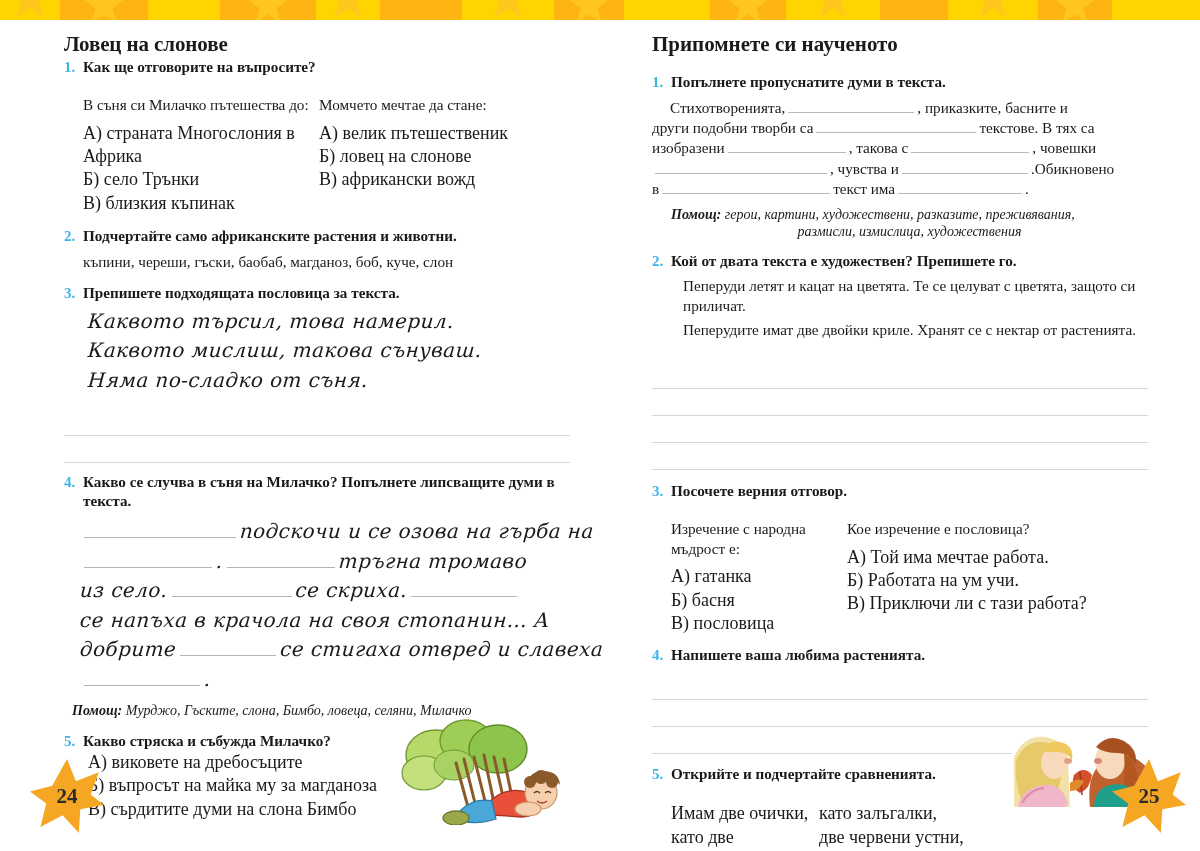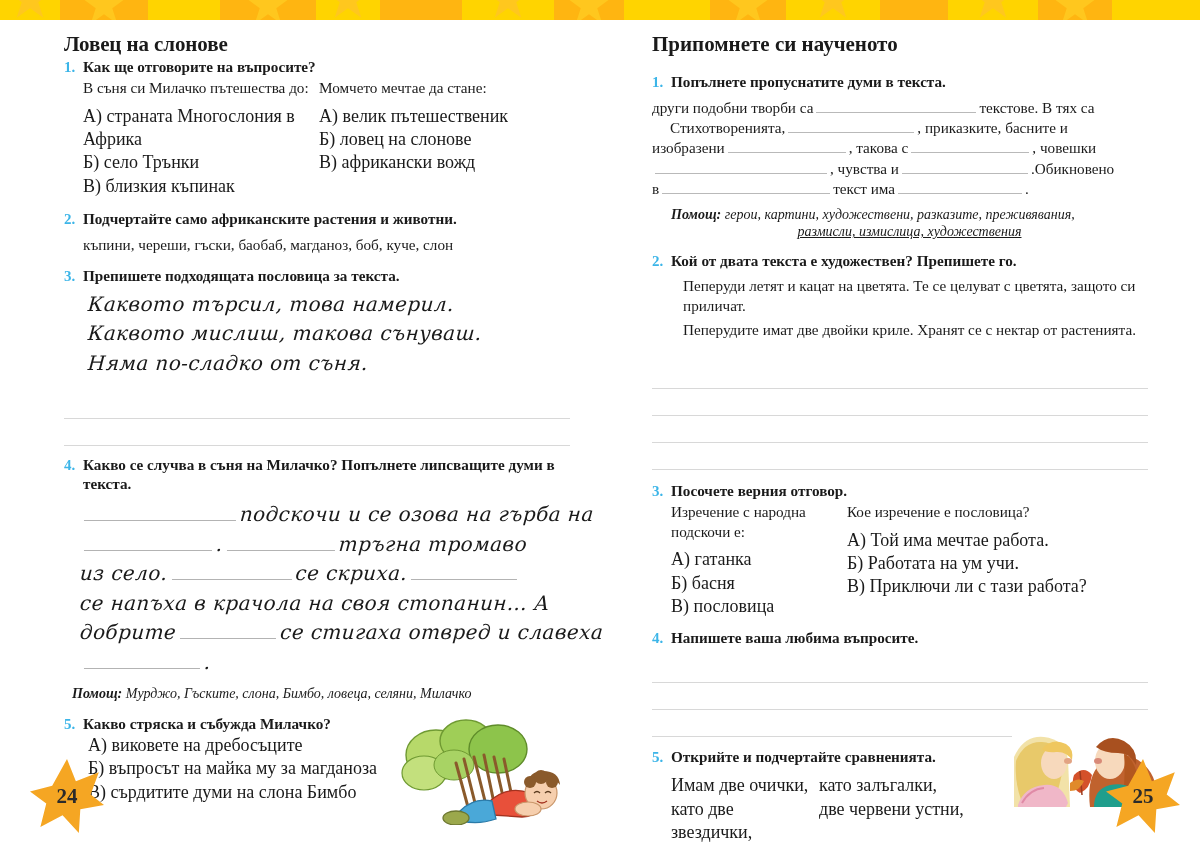--- a/index.html
+++ b/index.html
@@ -51,21 +51,21 @@
     color:#3cb5e8; font-weight:bold; font-size:15px;
     width:19px; flex:0 0 19px;
   }
   .ex-prompt { font-weight:bold; font-size:15.2px; line-height:1.24; }
   .ex-body { margin-left:19px; }
 
   .plain { font-size:15.2px; line-height:1.33; }
   .para  { font-size:15.2px; line-height:1.30; margin:5px 0 0 12px; }
 
   
-  .cols { display:flex; margin-top:1px; }
+  .cols { display:flex; margin-top:18px; }
   .col-a { width:236px; flex:0 0 236px; }
   .col-b { flex:1; }
   .col-head { font-size:15.2px; line-height:1.3; }
   .opts { margin-top:7px; }
   .opt { font-size:18px; line-height:1.30; }
 
   .wordlist { font-size:15.2px; line-height:1.3; margin-top:6px; }
 
   
   .cursive {
@@ -95,21 +95,21 @@
     vertical-align:baseline;
     margin:0 4px;
     transform:skewX(4deg);
   }
 
   
   .hint {
     font-size:14px; font-style:italic; line-height:1.25; margin-top:7px;
   }
   .hint b { font-style:italic; font-weight:bold; }
-  .hint-center { text-align:center;text-decoration:underline; }
+  .hint-center { text-align:center; }
   .hint-ind { margin-left:19px; }
 
   
   .wlines { margin-top:10px; }
   .wline { border-bottom:1.4px solid #d8d8d8; height:27px; }
 
   
   .pg-star {
     position:absolute; bottom:18px;
     width:74px; height:74px;
@@ -118,21 +118,21 @@
   .pg-star .star-shape {
     position:absolute; inset:0;
     background:#f5a623;
     clip-path: polygon(50% 0%, 62% 30%, 93% 18%, 82% 48%, 100% 62%, 68% 68%, 66% 100%, 44% 76%, 14% 92%, 22% 60%, 0% 44%, 30% 36%);
   }
   .pg-num {
     position:relative; z-index:2;
     font-size:21px; font-weight:bold; color:#2b2b2b;
   }
   .pg-star-left  { left:18px; }
-  .pg-star-right { right:20px; }
+  .pg-star-right { right:14px; }
 
   
   .illus-left {
     position:absolute; right:38px; bottom:26px;
     width:180px; height:110px;
   }
   
   .photo-right {
     position:absolute; right:40px; bottom:44px;
     width:148px; height:80px;
@@ -319,22 +319,22 @@
   <div class="page page-right">
 
     <h1 class="title-right">Припомнете си наученото</h1>
 
     <div class="ex">
       <div class="ex-head">
         <span class="ex-num">1.</span>
         <span class="ex-prompt">Попълнете пропуснатите думи в текста.</span>
       </div>
       <div class="ex-body" id="r-ex1-cloze" style="margin-left:0;margin-top:6px;">
+          <div class="plain"><span style="display: inline-block; width: 18px;"></span><span>Стихотворенията,</span><span class="blank" style="width: 126px;"></span><span>, приказките, басните и</span></div>
           <div class="plain"><span>други подобни творби са</span><span class="blank" style="width: 160px;"></span><span>текстове. В тях са</span></div>
-          <div class="plain"><span style="display: inline-block; width: 18px;"></span><span>Стихотворенията,</span><span class="blank" style="width: 126px;"></span><span>, приказките, басните и</span></div>
           <div class="plain"><span>изобразени</span><span class="blank" style="width: 118px;"></span><span>, такова с</span><span class="blank" style="width: 118px;"></span><span>, човешки</span></div>
           <div class="plain"><span class="blank" style="width: 172px;"></span><span>, чувства и</span><span class="blank" style="width: 126px;"></span><span>.Обикновено</span></div>
           <div class="plain"><span>в</span><span class="blank" style="width: 168px;"></span><span>текст има</span><span class="blank" style="width: 124px;"></span><span>.</span></div>
         </div>
       <div class="hint hint-ind">
         <div>
           <b>Помощ:</b>
           <span>герои, картини, художествени, разказите, преживявания,</span>
         </div>
         <div class="hint-center">размисли, измислица, художествения</div>
@@ -359,21 +359,21 @@
     </div>
 
     <div class="ex" style="margin-top:12px;">
       <div class="ex-head">
         <span class="ex-num">3.</span>
         <span class="ex-prompt">Посочете верния отговор.</span>
       </div>
       <div class="ex-body">
         <div class="cols">
           <div class="col-a" style="width:176px;flex:0 0 176px;">
-            <div class="col-head">Изречение с народна подскочи е:</div>
+            <div class="col-head">Изречение с народна мъдрост е:</div>
             <div class="opts">
               <div class="opt">А) гатанка</div>
               <div class="opt">Б) басня</div>
               <div class="opt">В) пословица</div>
             </div>
           </div>
           <div class="col-b">
             <div class="col-head">Кое изречение е пословица?</div>
             <div class="opts">
               <div class="opt">А) Той има мечтае работа.</div>
@@ -381,21 +381,21 @@
               <div class="opt">В) Приключи ли с тази работа?</div>
             </div>
           </div>
         </div>
       </div>
     </div>
 
     <div class="ex" style="margin-top:10px;">
       <div class="ex-head">
         <span class="ex-num">4.</span>
-        <span class="ex-prompt">Напишете ваша любима въпросите.</span>
+        <span class="ex-prompt">Напишете ваша любима растенията.</span>
       </div>
       <div class="wlines" style="margin-top:9px;">
         <div class="wline"></div>
         <div class="wline"></div>
         <div class="wline"></div>
       </div>
     </div>
 
     <div class="ex" style="margin-top:11px;">
       <div class="ex-head">

